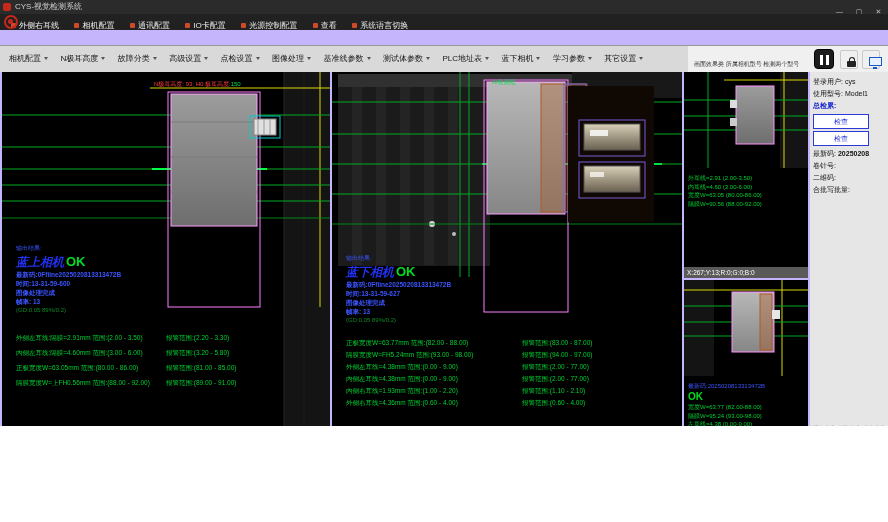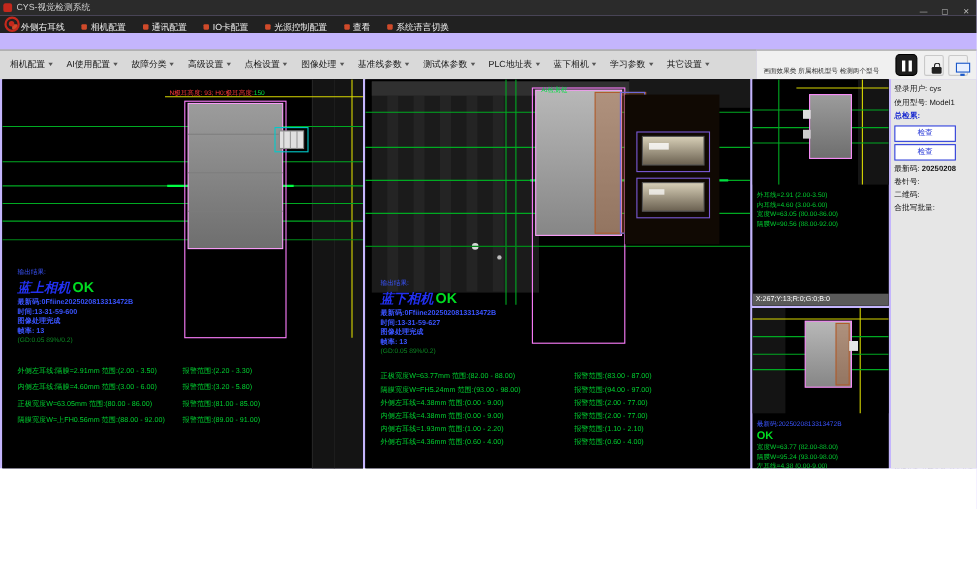--- a/index.html
+++ b/index.html
@@ -119,21 +119,21 @@
     <span class="menu-item"><i class="mbullet"></i><span>通讯配置</span></span>
     <span class="menu-item"><i class="mbullet"></i><span>IO卡配置</span></span>
     <span class="menu-item"><i class="mbullet"></i><span>光源控制配置</span></span>
     <span class="menu-item"><i class="mbullet"></i><span>查看</span></span>
     <span class="menu-item"><i class="mbullet"></i><span>系统语言切换</span></span>
   </div>
 
 
   <div class="toolbar">
     <span class="tool-item"><span>相机配置</span><i class="tcaret"></i></span>
-    <span class="tool-item"><span>AI使用配置</span><i class="tcaret"></i></span>
+    <span class="tool-item"><span>N极耳高度</span><i class="tcaret"></i></span>
     <span class="tool-item"><span>故障分类</span><i class="tcaret"></i></span>
     <span class="tool-item"><span>高级设置</span><i class="tcaret"></i></span>
     <span class="tool-item"><span>点检设置</span><i class="tcaret"></i></span>
     <span class="tool-item"><span>图像处理</span><i class="tcaret"></i></span>
     <span class="tool-item"><span>基准线参数</span><i class="tcaret"></i></span>
     <span class="tool-item"><span>测试体参数</span><i class="tcaret"></i></span>
     <span class="tool-item"><span>PLC地址表</span><i class="tcaret"></i></span>
     <span class="tool-item"><span>蓝下相机</span><i class="tcaret"></i></span>
     <span class="tool-item"><span>学习参数</span><i class="tcaret"></i></span>
     <span class="tool-item"><span>其它设置</span><i class="tcaret"></i></span>

